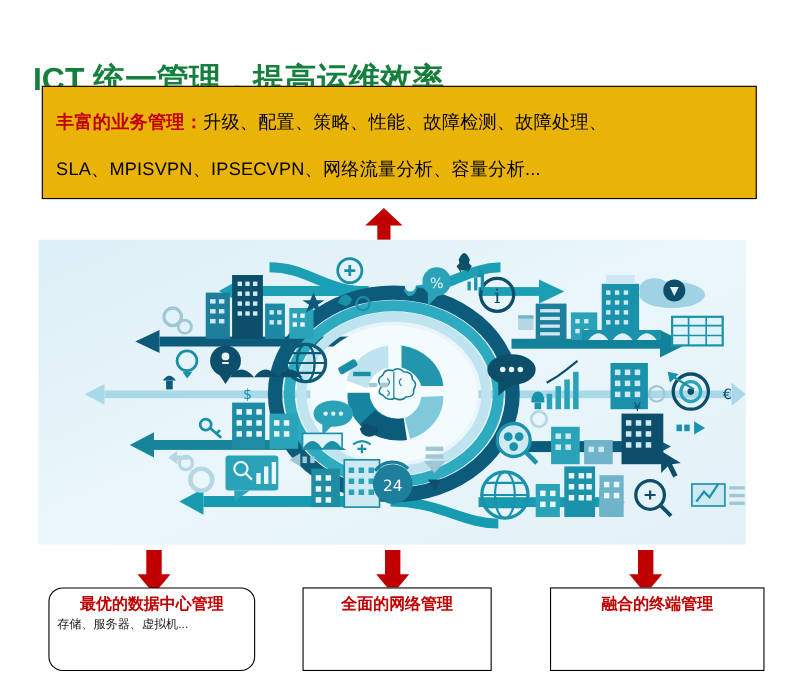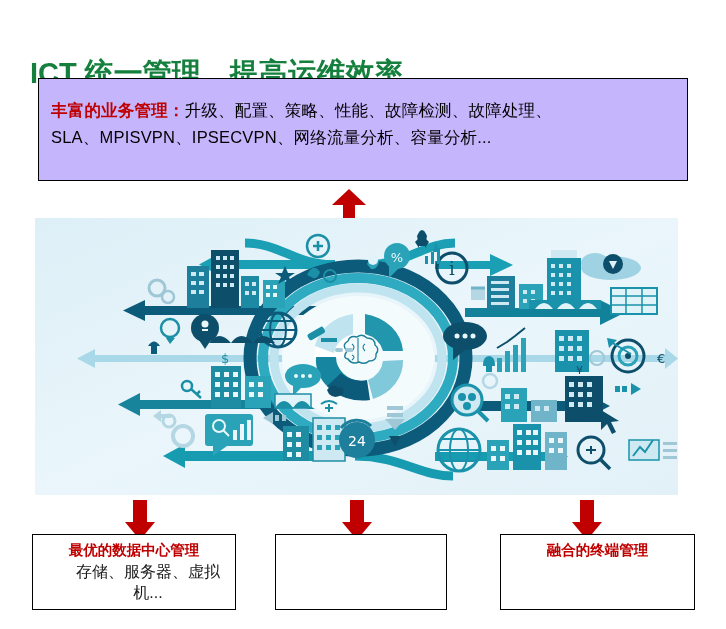--- a/index.html
+++ b/index.html
@@ -31,32 +31,32 @@
 
   
   .info-box {
     position: absolute;
     left: 38px;
     top: 78px;
     width: 650px;
     height: 103px;
     border: 1px solid #000000;
     box-sizing: border-box;
-    background: #c4b5fd;
+    background: #eab308;
   }
   .info-line {
     position: absolute;
     left: 12px;
     font-size: 16.5px;
     color: #000000;
     white-space: nowrap;
     letter-spacing: 0.2px;
   }
   .info-line-1 { top: 21px; }
-  .info-line-2 { top: 48px; }
+  .info-line-2 { top: 64px; }
   .info-lead {
     color: #C00000;
     font-weight: bold;
   }
   .arrow-up {
     position: absolute;
     left: 332px;
     top: 189px;
     width: 34px;
     height: 28px;
@@ -111,40 +111,39 @@
   .infographic svg { display: block; }
 
   
   .cat-box {
     position: absolute;
     border: 1px solid #000000;
     box-sizing: border-box;
     background: #ffffff;
     padding: 6px 7px 4px 7px;
   }
-  .cat-box-1 { left: 32px;  top: 534px; width: 204px; height: 76px; }
+  .cat-box-1 { left: 44px;  top: 534px; width: 188px; height: 76px; border-radius: 13px; }
   .cat-box-2 { left: 275px; top: 534px; width: 172px; height: 76px; }
   .cat-box-3 { left: 500px; top: 534px; width: 195px; height: 76px; }
   .cat-title {
     display: block;
     text-align: center;
     font-size: 14.5px;
     font-weight: bold;
     color: #C00000;
     line-height: 1.25;
     white-space: nowrap;
   }
   .cat-desc {
     display: block;
-    font-size: 16px;
+    font-size: 11px;
     color: #1a1a1a;
     line-height: 1.32;
     margin-top: 2px;
-    text-align: center;
-    margin-left: 28px;
+    text-align: left;
   }
 </style>
 </head>
 <body>
 
 <div class="page-title">ICT 统一管理，提高运维效率</div>
 
 <div class="info-box">
   <div class="info-line info-line-1">
     <span class="info-lead">丰富的业务管理：</span><span>升级、配置、策略、性能、故障检测、故障处理、</span>
@@ -599,16 +598,17 @@
 <div class="arrow-down ad-3">
   <div class="tail"></div>
   <div class="head"></div>
 </div>
 
 <div class="cat-box cat-box-1">
   <span class="cat-title">最优的数据中心管理</span>
   <span class="cat-desc">存储、服务器、虚拟机...</span>
 </div>
 <div class="cat-box cat-box-2">
+  <span class="cat-title">全面的网络管理</span>
 </div>
 <div class="cat-box cat-box-3">
   <span class="cat-title">融合的终端管理</span>
 </div>
 
 </body></html>

